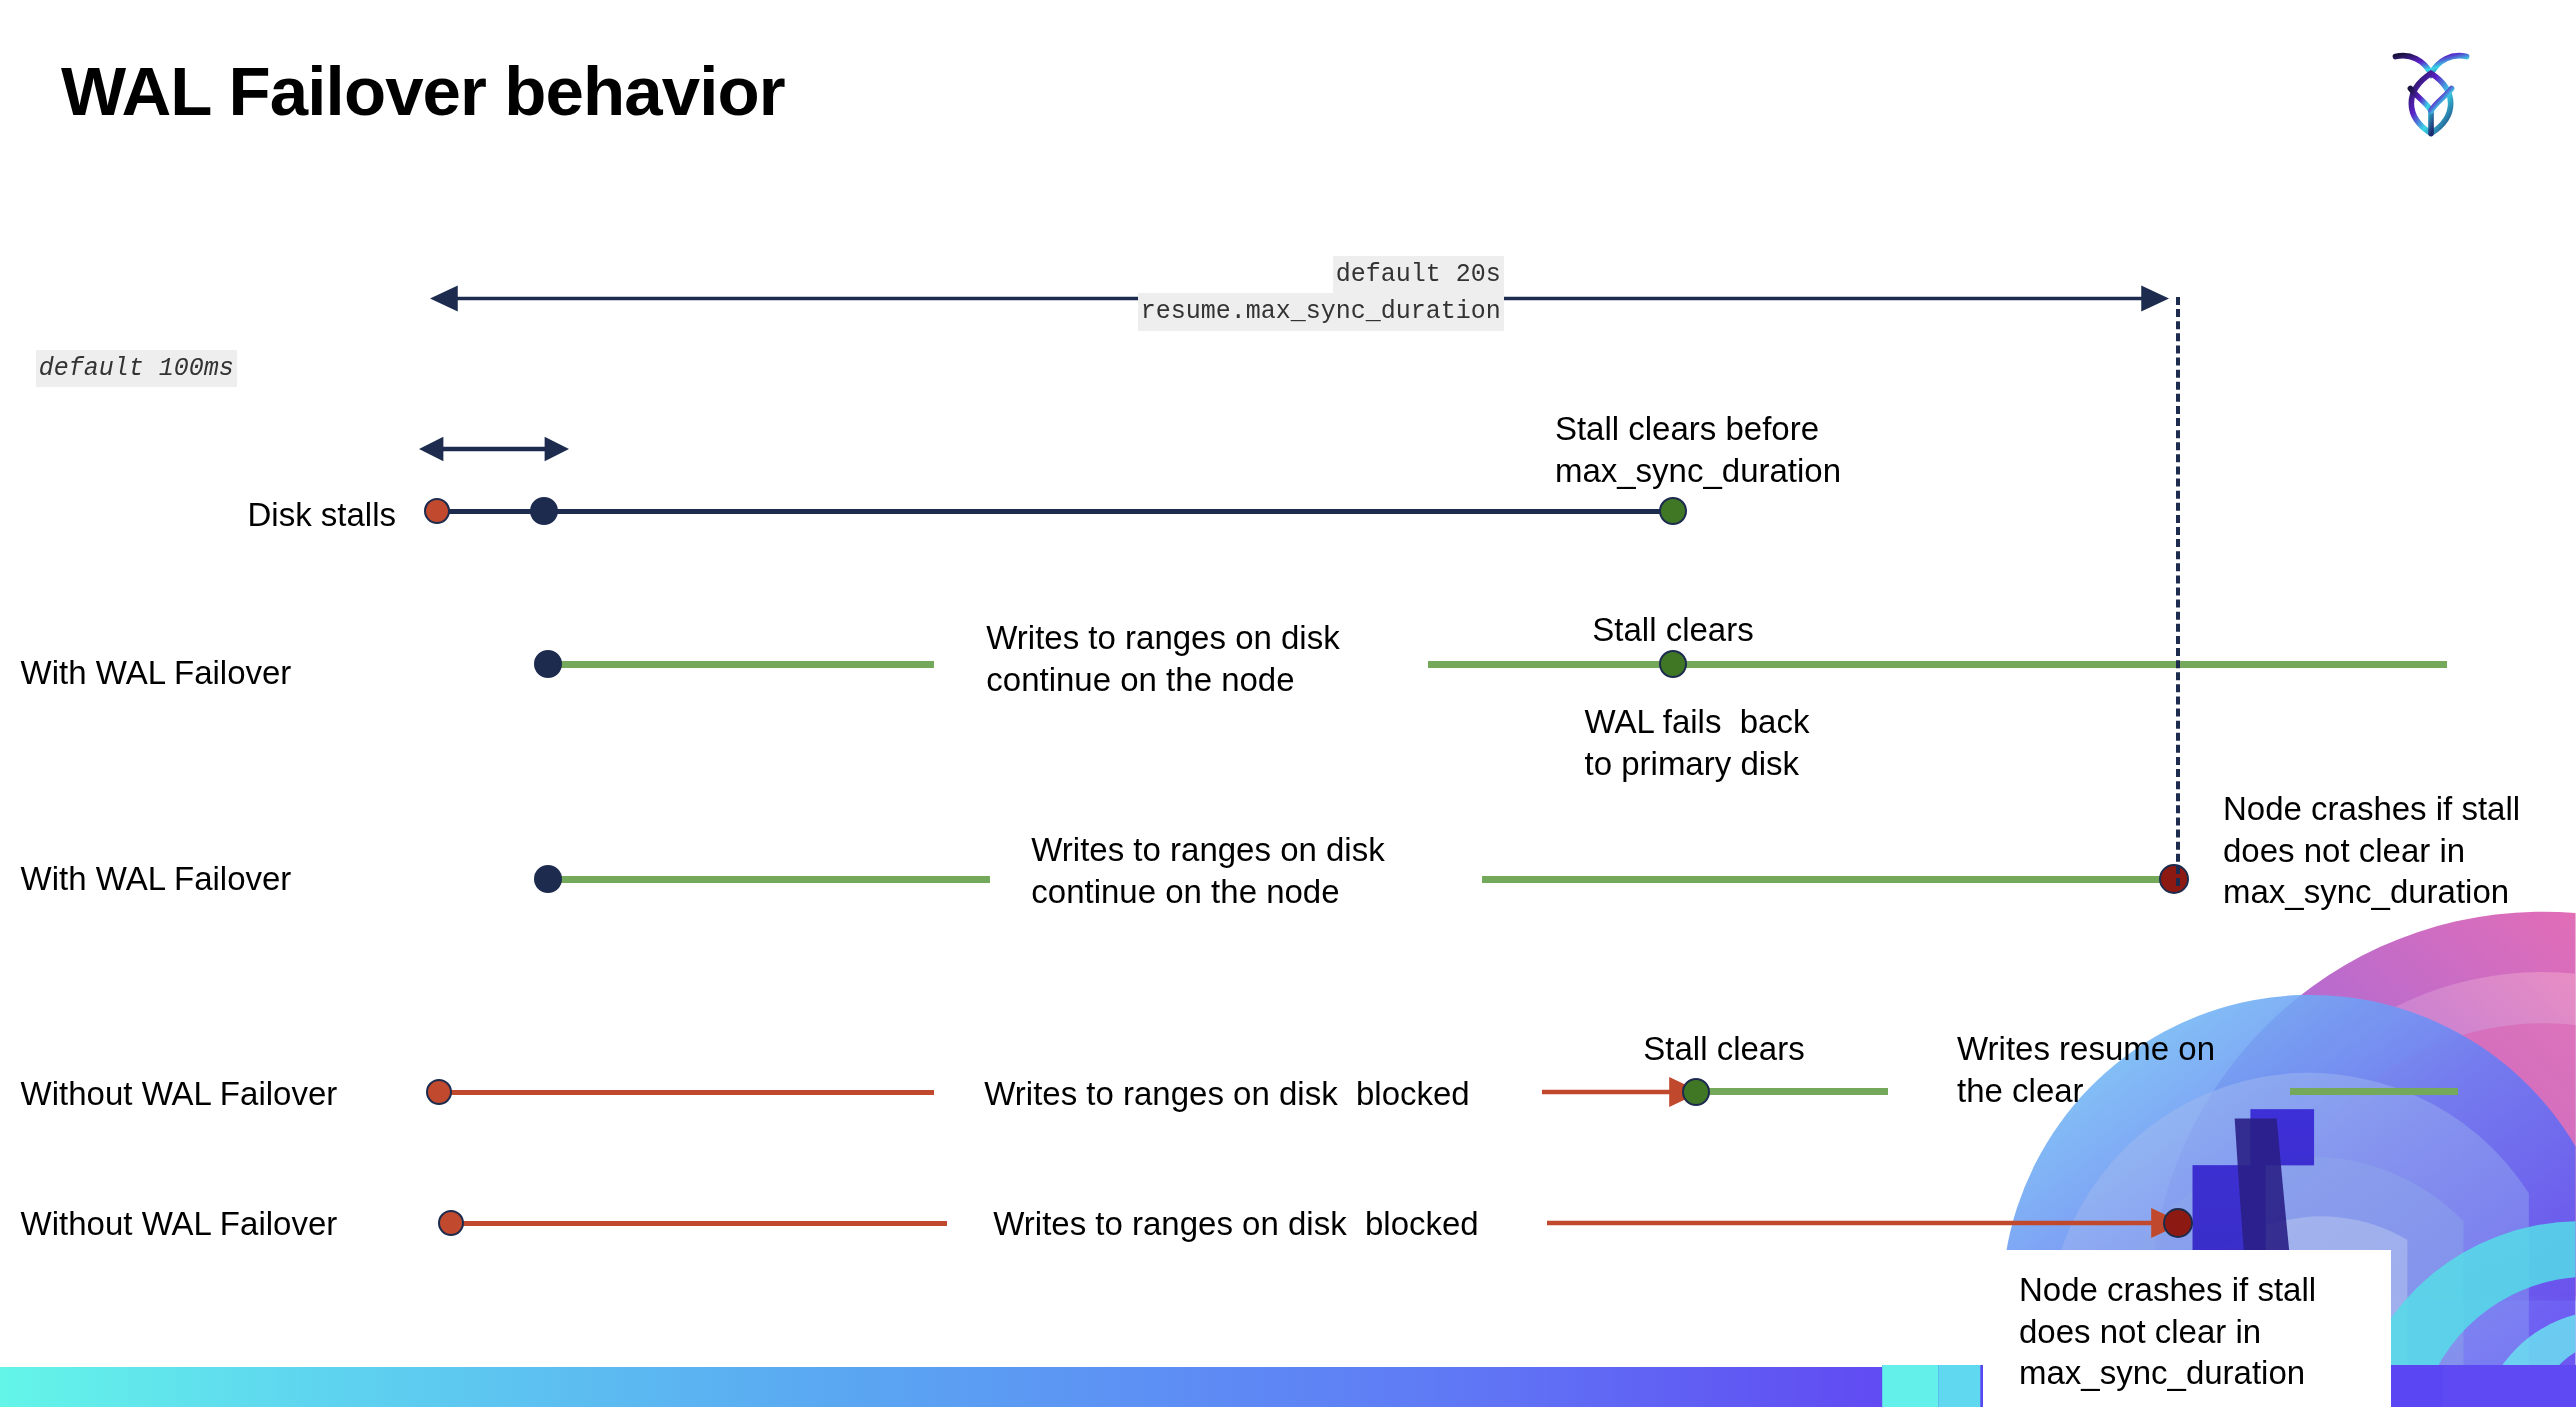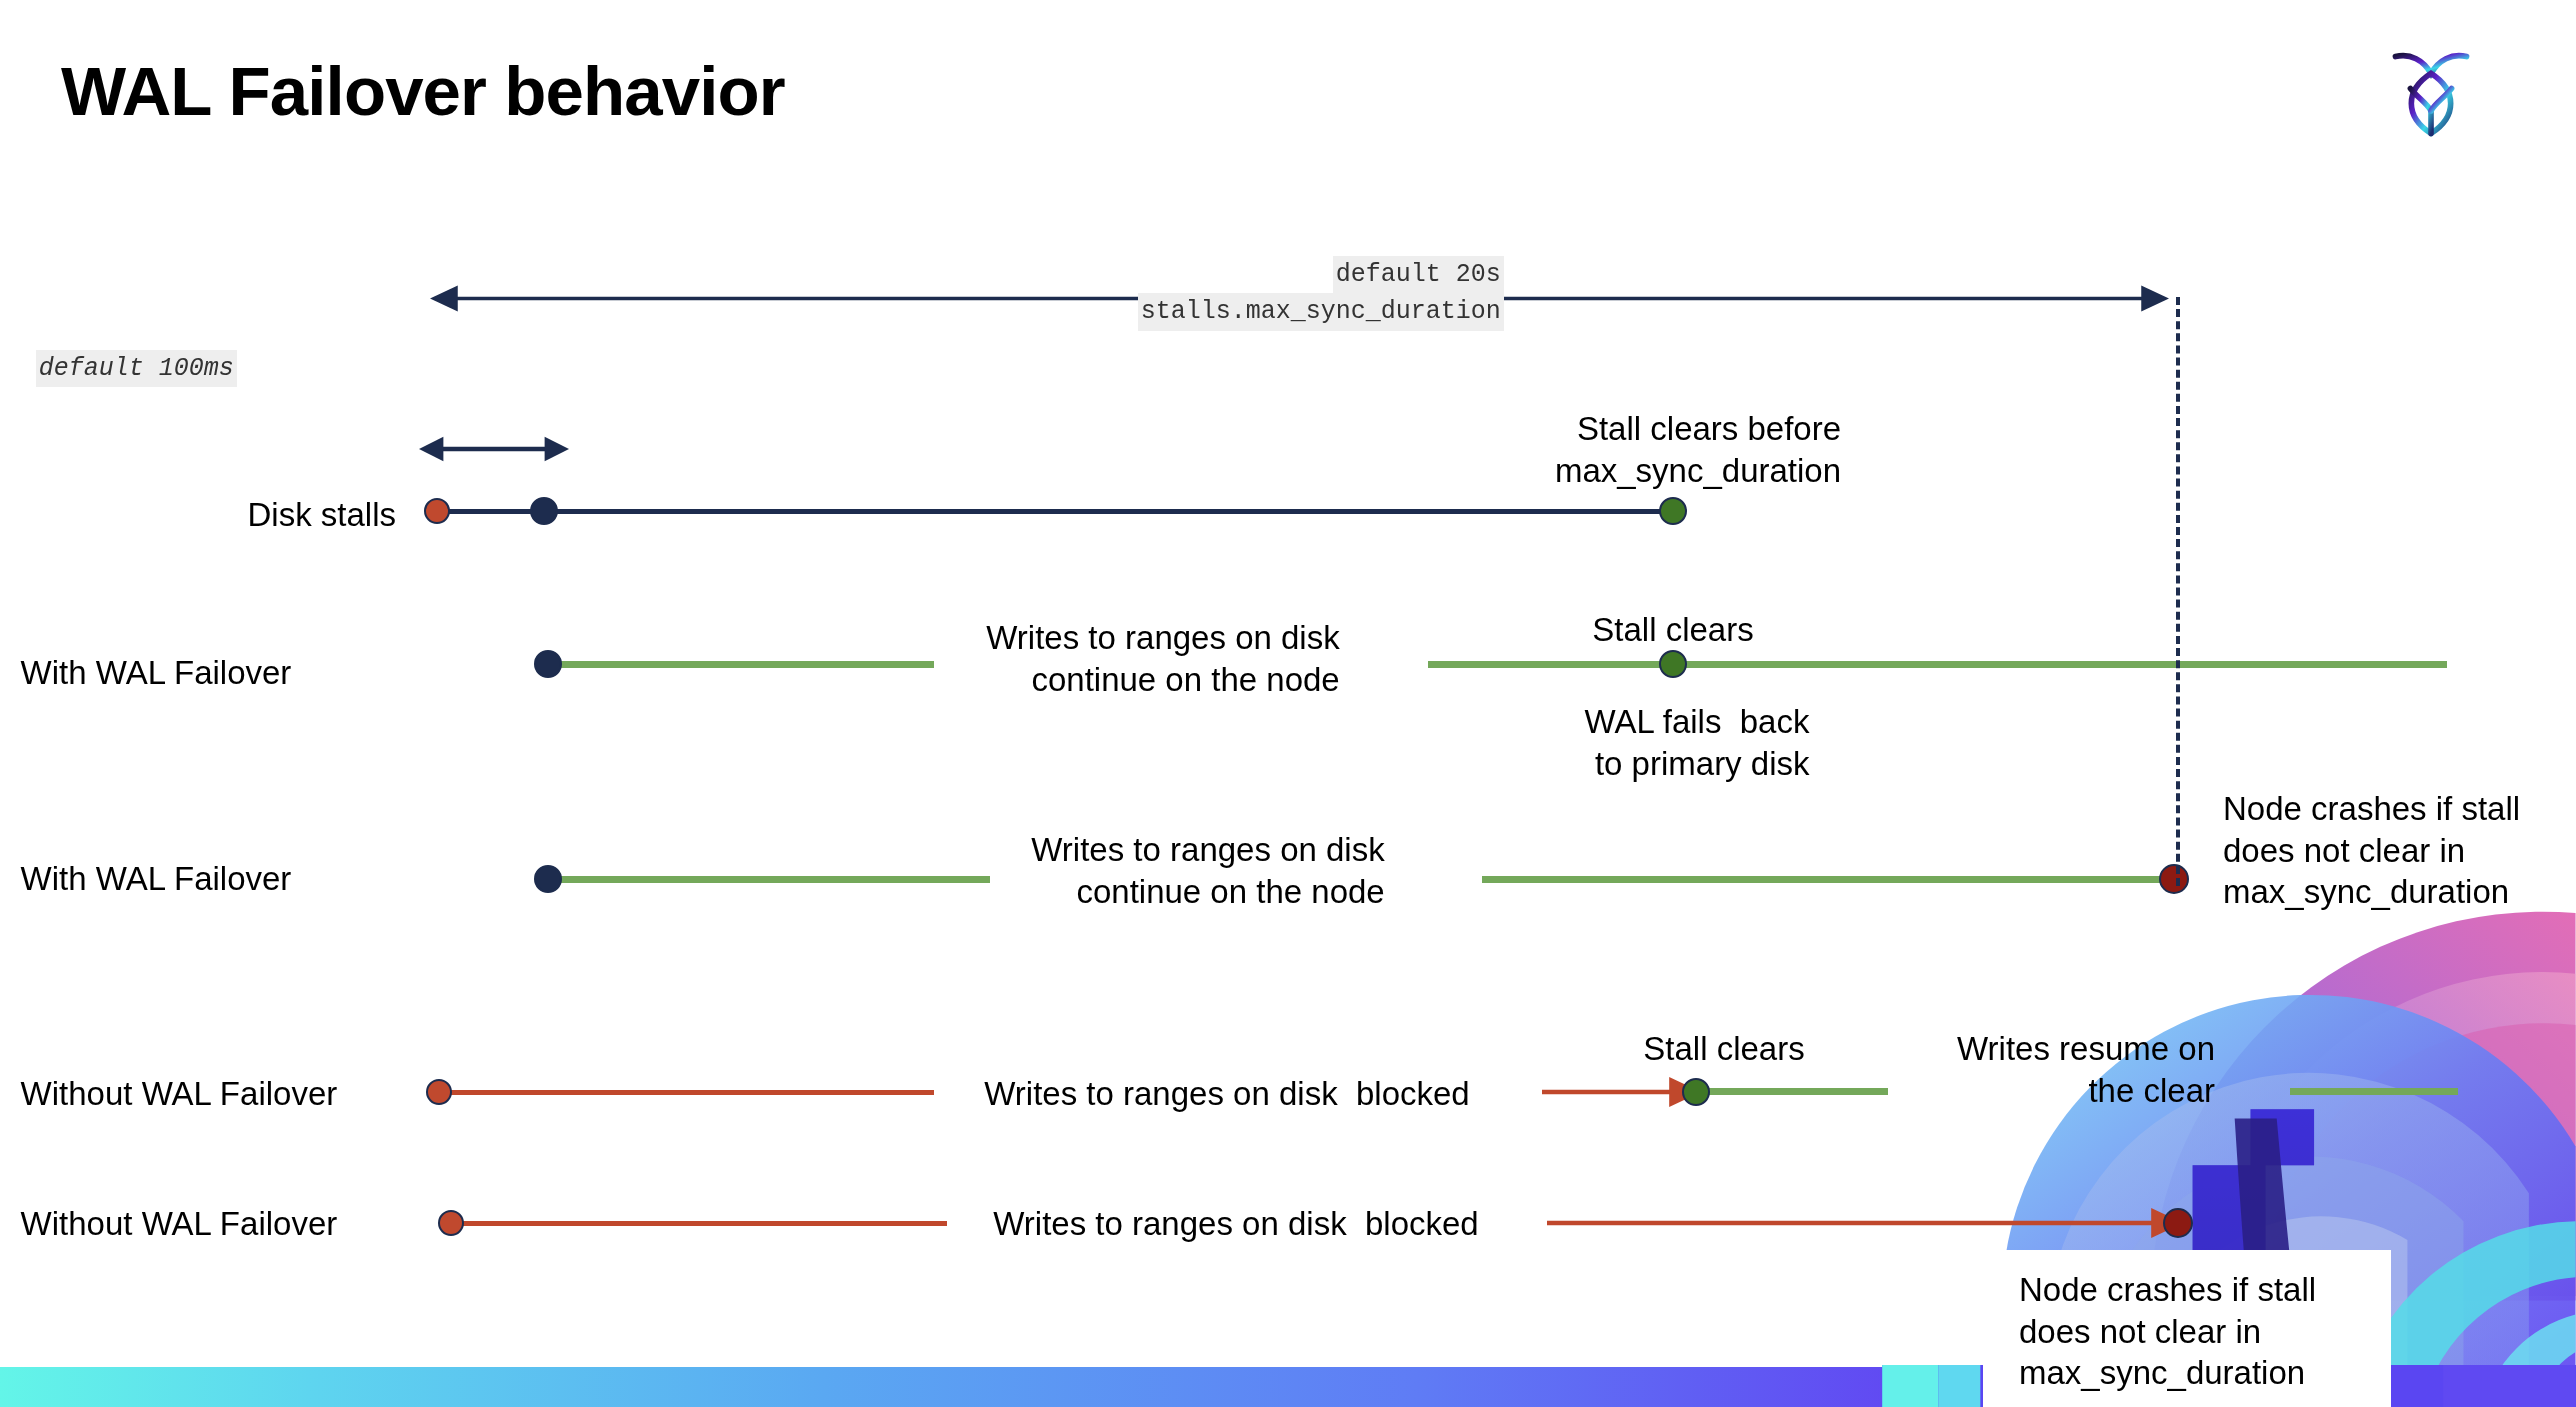--- a/index.html
+++ b/index.html
@@ -28,21 +28,21 @@
 
   
   .logo { position:absolute; left:2386px; top:36px; width:90px; height:103px; }
 
   
   .codebox { position:absolute; font-family:"Liberation Mono", monospace; font-size:25px; color:#333; line-height:1.42; }
   .codebox span { background:#eeeeee; display:inline-block; padding:0.9px 2.8px; }
 
   
   .lbl { position:absolute; font-size:33px; line-height:1.26; color:#000; white-space:pre; }
-  .lbl.c { text-align:right; transform:translateX(-50%); }
+  .lbl.c { text-align:left; transform:translateX(-50%); }
   .lbl.r { text-align:right; transform:translateX(-100%); }
 
   
   .hline { position:absolute; height:4.7px; }
   .hline.navy  { background:#1d2c4e; }
   .hline.green { background:#74a85a; height:6.5px; }
   .hline.red   { background:#c0482c; }
 
   .dot { position:absolute; border-radius:50%; border:2.8px solid #1d2c4e; transform:translate(-50%,-50%); }
   .dot.navy  { background:#1d2c4e; }
@@ -147,21 +147,21 @@
   </div>
 
   <svg class="hline" style="left:421px; top:280px; width:1757px; height:37px; background:none;" viewBox="0 0 1880 40" width="1757" height="37">
     <line x1="24" y1="20" x2="1856" y2="20" stroke="#1d2c4e" stroke-width="4"></line>
     <polygon points="0,20 30,6 30,34" fill="#1d2c4e"></polygon>
     <polygon points="1880,20 1850,6 1850,34" fill="#1d2c4e"></polygon>
   </svg>
 
   <div class="codebox" style="left:1138px; top:256px; text-align:right;">
     <span>default 20s</span><br>
-    <span>stalls.max_sync_duration</span>
+    <span>resume.max_sync_duration</span>
   </div>
 
   <div class="codebox" style="left:36px; top:350px; text-align:center;font-style:italic;">
     <span>default 100ms</span><br>
   </div>
 
   <svg style="position:absolute; left:419px; top:432px; width:150px; height:34px;" viewBox="0 0 160 36" width="150" height="34">
     <line x1="18" y1="18" x2="142" y2="18" stroke="#1d2c4e" stroke-width="5"></line>
     <polygon points="0,18 26,5 26,31" fill="#1d2c4e"></polygon>
     <polygon points="160,18 134,5 134,31" fill="#1d2c4e"></polygon>

